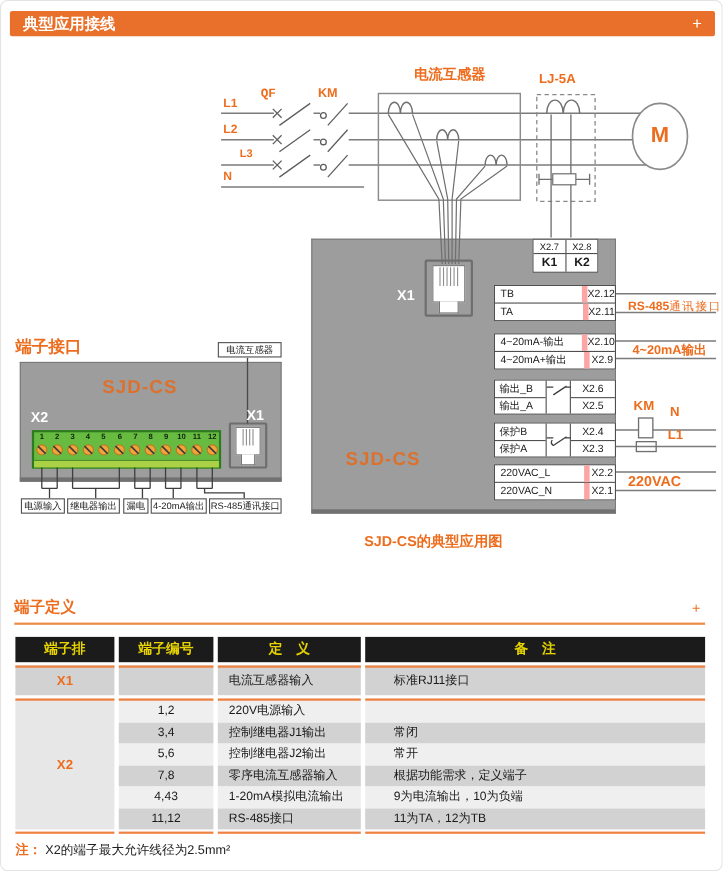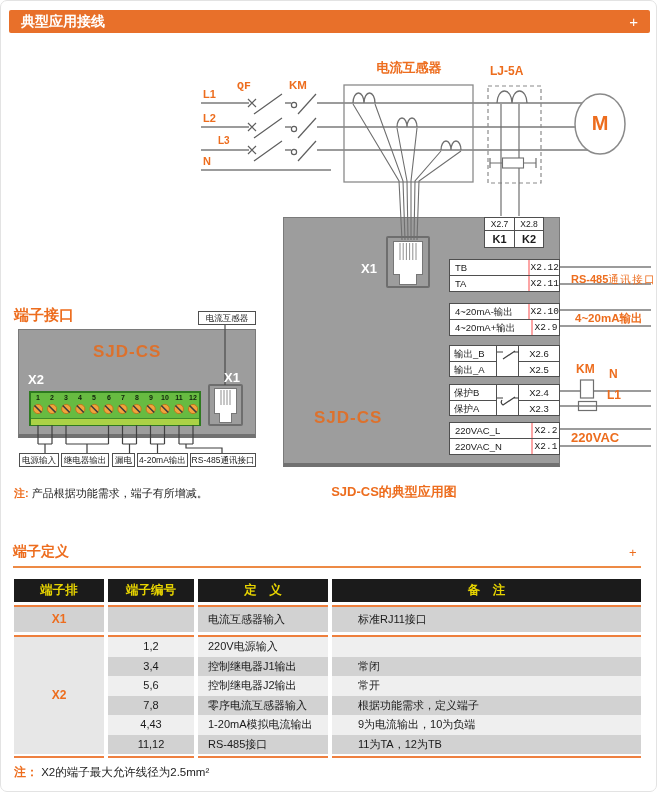--- a/index.html
+++ b/index.html
@@ -20,21 +20,21 @@
   .ctr{text-align:center;}
   
   .wbox{position:absolute;background:#fff;border:1px solid #4f4f4f;box-sizing:border-box;z-index:4;
         font-size:8.5px;color:#1a1a1a;text-align:center;}
   
   .tblock{position:absolute;width:111px;background:#fff;border:1px solid #4f4f4f;box-sizing:border-box;z-index:2;
           color:#1a1a1a;font-size:9.5px;}
   .tblock .trow{display:flex;height:15px;line-height:15px;}
   .tblock .trow + .trow{border-top:1px solid #4f4f4f;}
   .tblock .tlabel{width:81px;padding-left:5px;box-sizing:border-box;overflow:hidden;}
-  .tblock .tpin{flex:1;border-left:2px solid #fca5a5;text-align:center;font-family:Liberation Mono, monospace;}
+  .tblock .tpin{flex:1;border-left:5px solid #fca5a5;text-align:center;}
   .tblock.relay{display:grid;grid-template-columns:46px 23px 1fr;}
   .tblock.relay .cell{height:15px;line-height:15px;box-sizing:border-box;}
   .tblock.relay .labc{padding-left:4px;}
   .tblock.relay .r2{border-top:1px solid #4f4f4f;}
   .tblock.relay .relaycell{grid-column:2;grid-row:1/3;height:auto;border-left:1px solid #4f4f4f;border-right:1px solid #4f4f4f;}
   .tblock.relay .pinc{text-align:center;}
   
   .kbox{position:absolute;left:483px;top:216px;width:60px;background:#fff;border:1px solid #4f4f4f;z-index:2;
         box-sizing:border-box;color:#1a1a1a;}
   .kbox .krow{display:flex;}
@@ -293,24 +293,20 @@
   <span class="lab" style="left:92px;top:341px;font-size:17px;letter-spacing:1px;color:rgba(232,106,26,0.85);">SJD-CS</span>
   <span class="wlab" style="left:27px;top:371px;font-size:13px;">X2</span>
   <span class="wlab" style="left:223px;top:369px;font-size:13px;">X1</span>
 
   <div class="wbox" style="left:18px;top:452px;width:40px;height:14px;line-height:12px;">电源输入</div>
   <div class="wbox" style="left:60px;top:452px;width:48px;height:14px;line-height:12px;">继电器输出</div>
   <div class="wbox" style="left:111px;top:452px;width:23px;height:14px;line-height:12px;">漏电</div>
   <div class="wbox" style="left:136px;top:452px;width:51px;height:14px;line-height:12px;">4-20mA输出</div>
   <div class="wbox" style="left:189px;top:452px;width:66px;height:14px;line-height:12px;">RS-485通讯接口</div>
 
-  <span class="sect" style="left:13px;top:485px;font-size:11px;white-space:nowrap;">
-    <span style="color:#ed6d1e;font-weight:bold;">注:</span>
-    <span style="color:#222;">产品根据功能需求，端子有所增减。</span>
-  </span>
 
   <span class="lab" style="left:12px;top:542px;font-size:14px;">端子定义</span>
   <div class="abs" style="left:12px;top:565px;width:628px;height:2px;background:#ed8a45;z-index:5;"></div>
   <span class="lab" style="left:628px;top:544px;font-size:13px;font-weight:normal;">+</span>
 
   <div class="tbl">
     <div class="hc">端子排</div>
     <div class="hc">端子编号</div>
     <div class="hc">定　义</div>
     <div class="hc">备　注</div>

